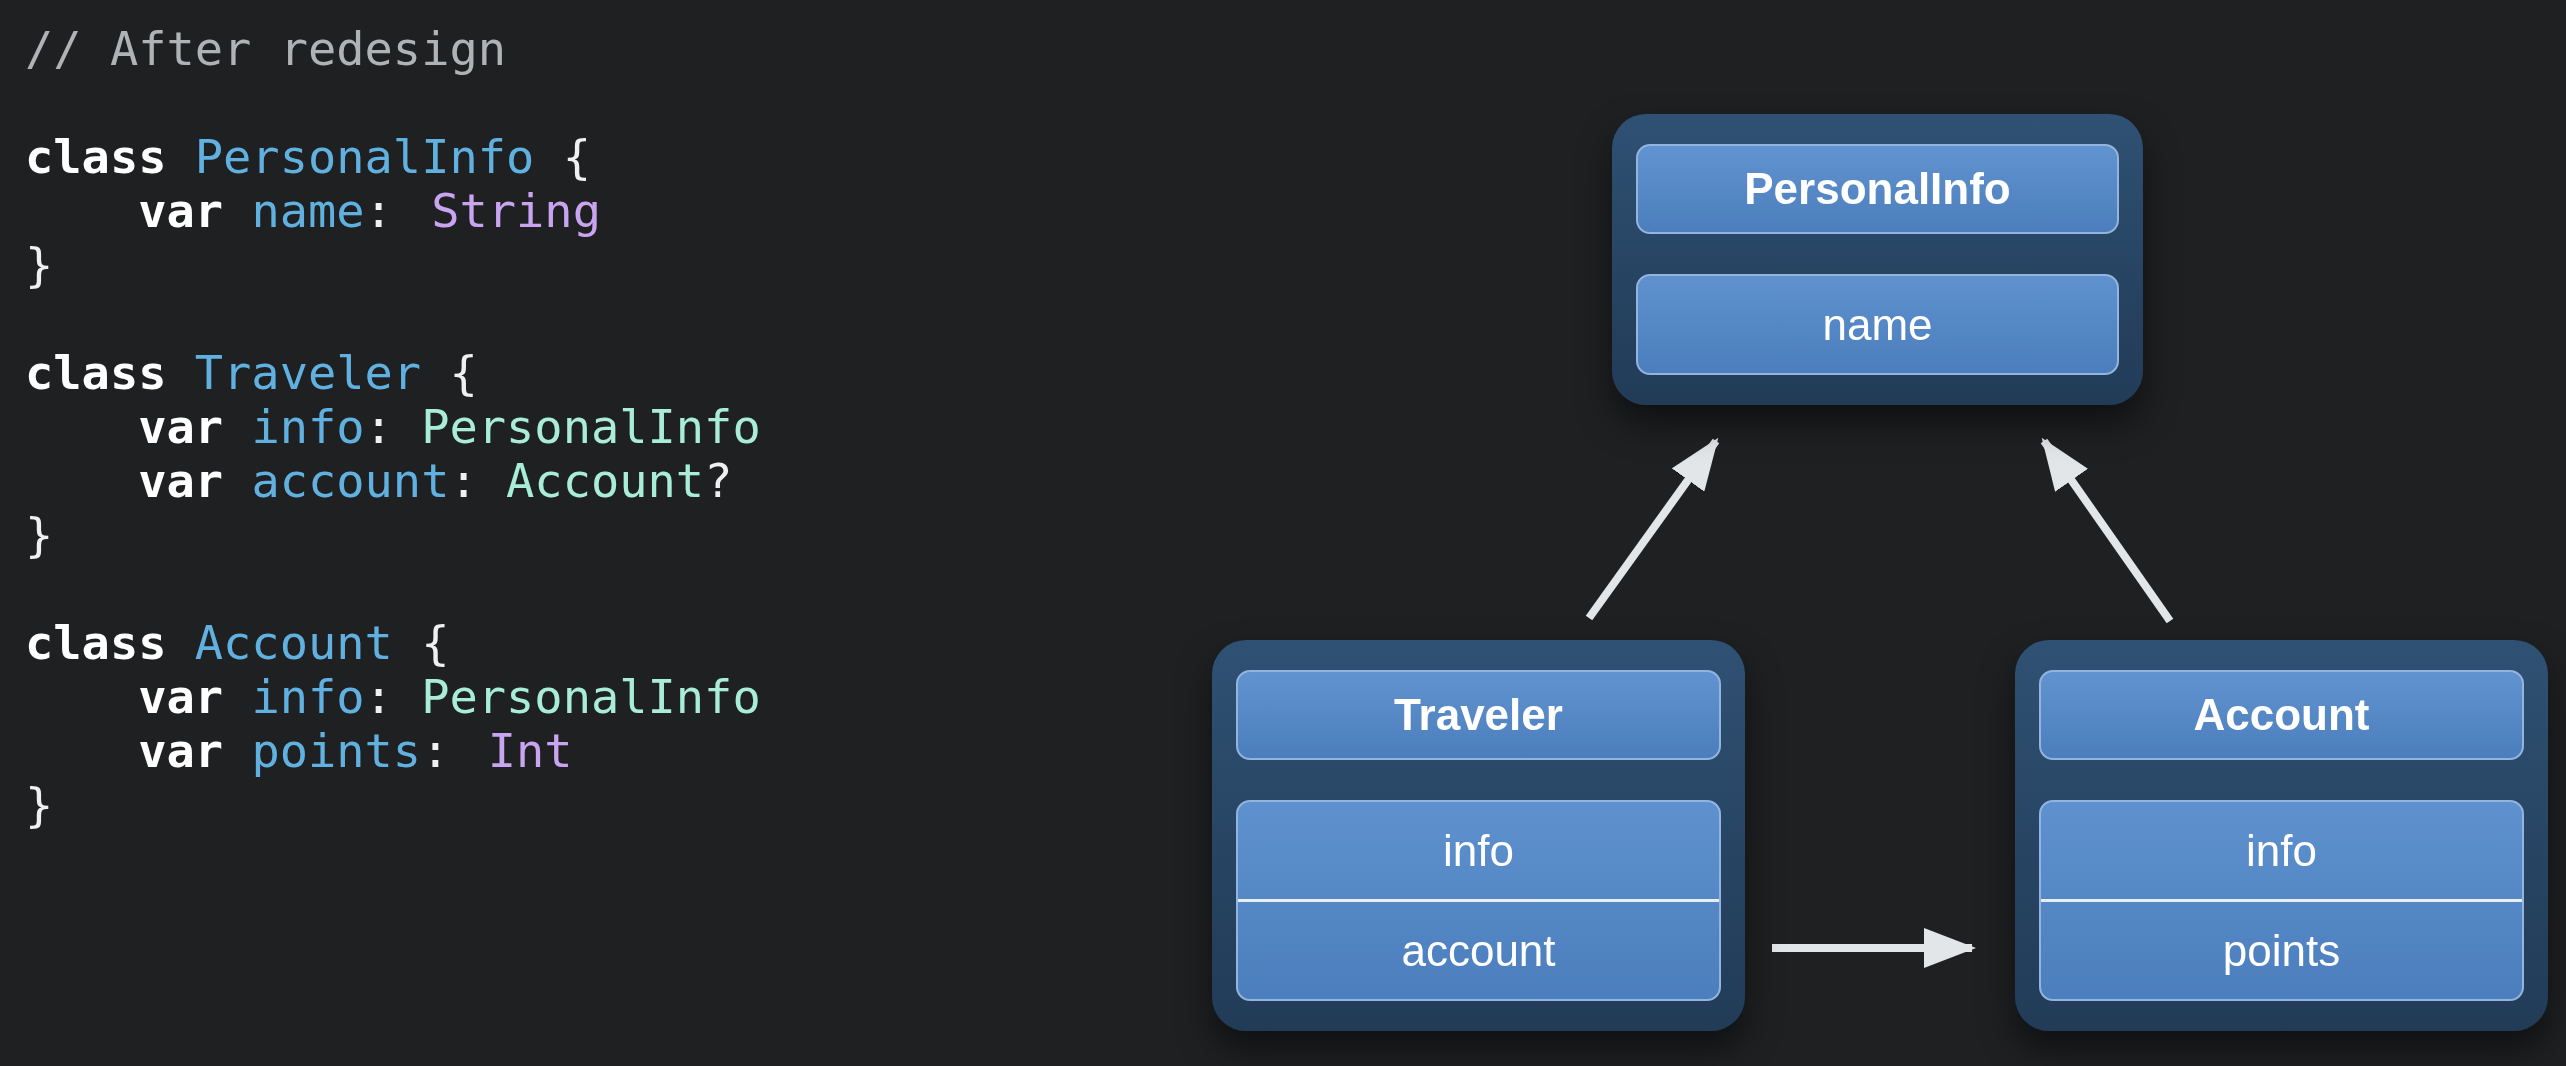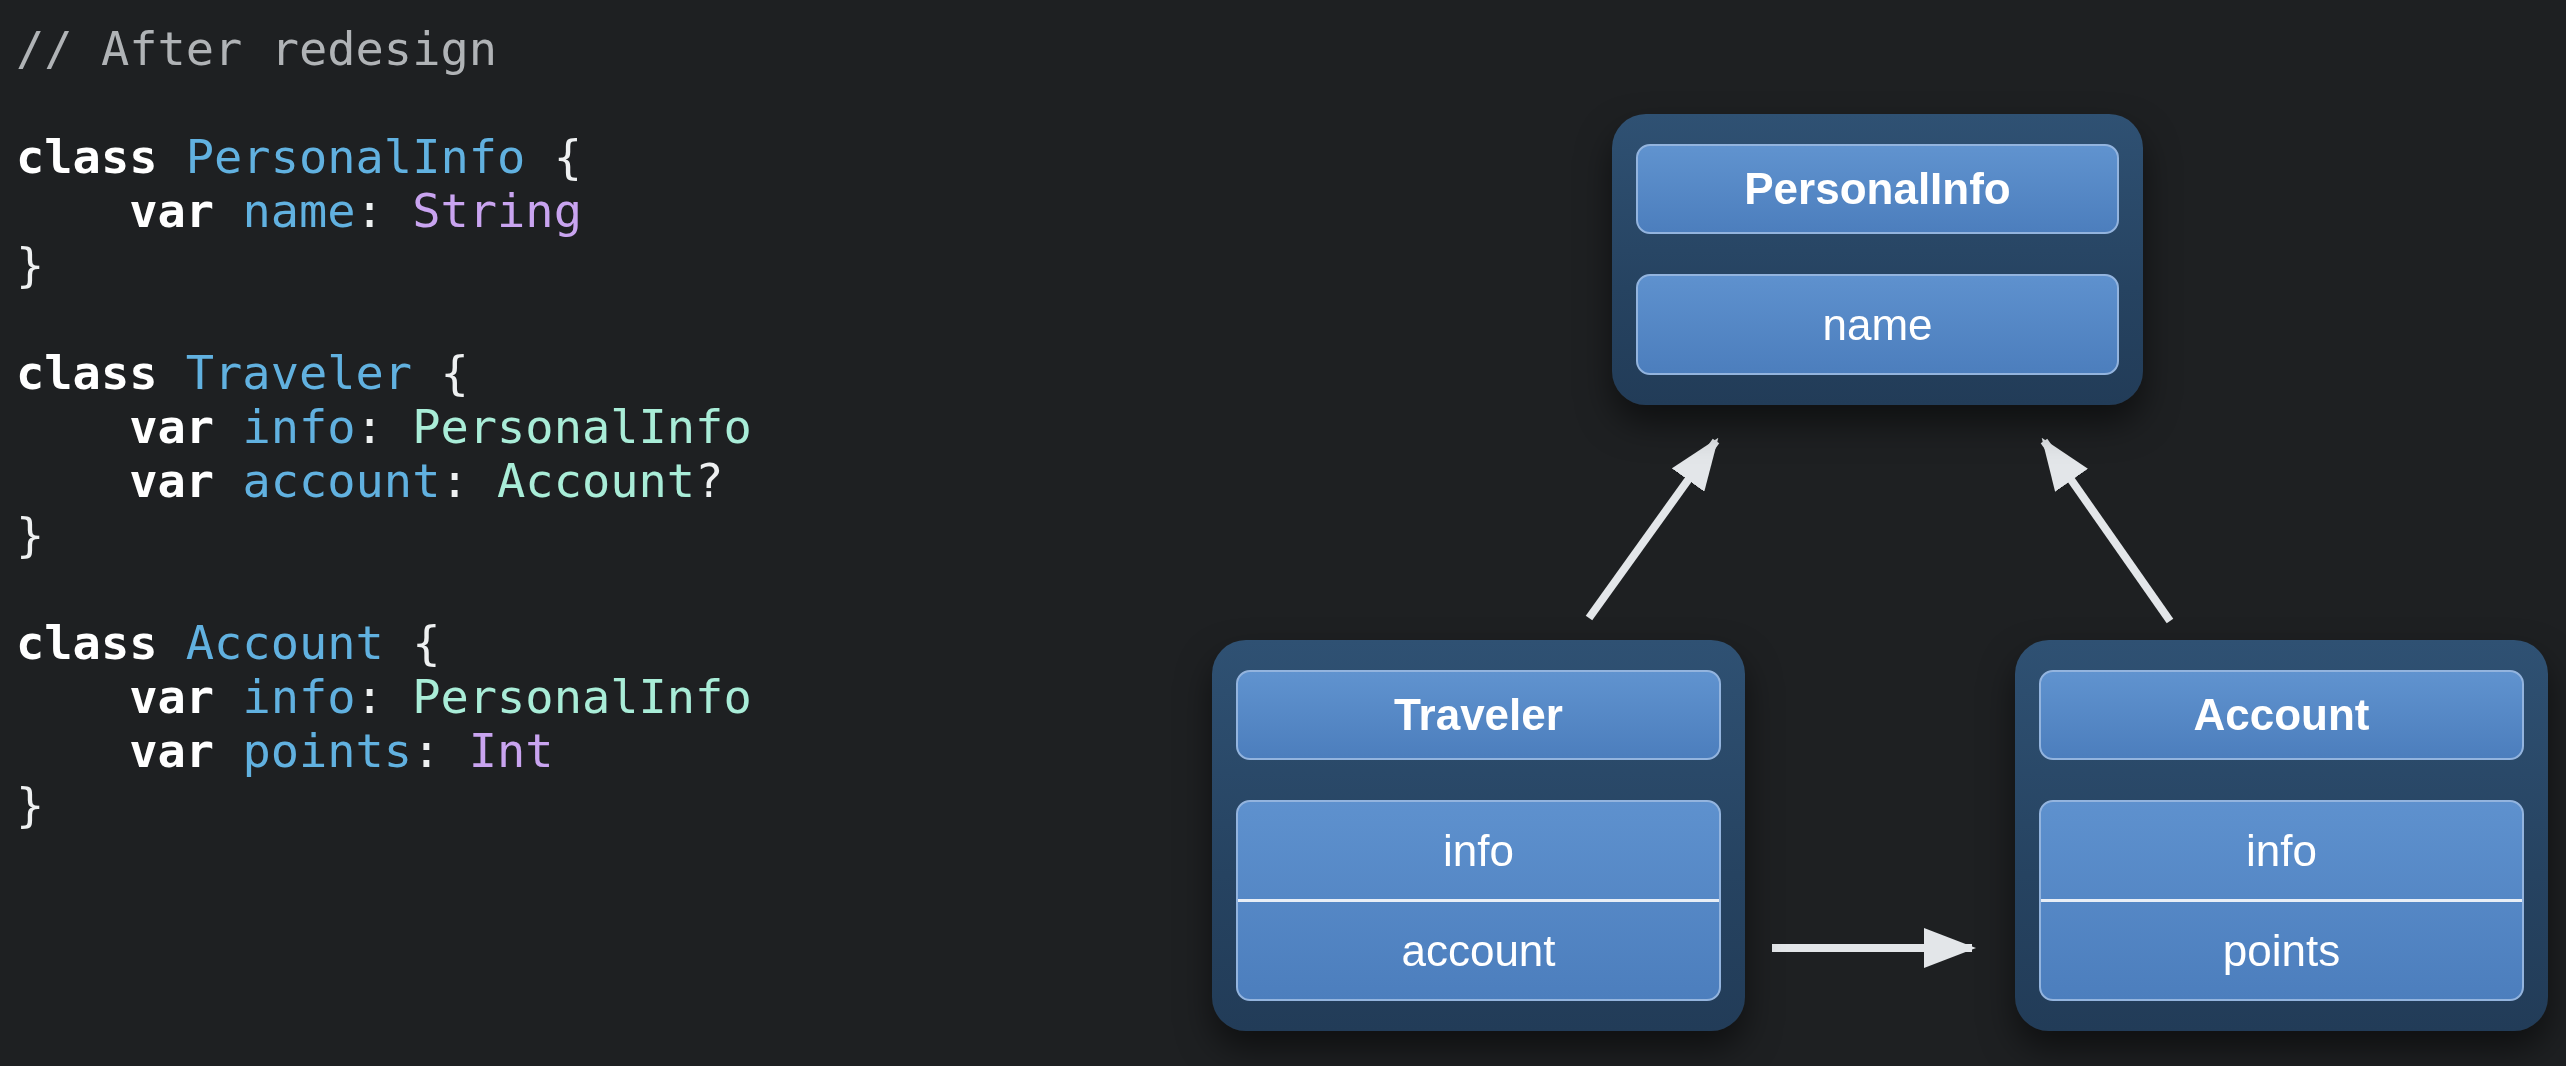--- a/index.html
+++ b/index.html
@@ -12,35 +12,35 @@
     width: 2566px;
     height: 1066px;
     background: #1e2022;
     overflow: hidden;
     font-family: "Liberation Sans", sans-serif;
   }
 
   
   .code {
     position: absolute;
-    left: 16px;
+    left: 25px;
     top: 22px;
     margin: 0;
     font-family: "DejaVu Sans Mono", monospace;
     font-size: 47px;
     line-height: 54px;
     white-space: pre;
     color: #eef0f1;
   }
   .code .line { height: 54px; }
   .code .cm { color: #b0b3b6; }
   .code .kw { color: #ffffff; font-weight: bold; }
   .code .dc { color: #61b1e0; }
   .code .tp { color: #a9edd8; }
-  .code .ts { color: #c9a4f0; }
+  .code .ts { color: #c9a4f0; margin-left: 10px; }
   .code .pl { color: #eef0f1; }
 
   
   .node {
     position: absolute;
     box-sizing: border-box;
     padding: 30px 24px;
     border-radius: 34px;
     background: linear-gradient(180deg, #2f5173 0%, #264361 60%, #223c58 100%);
     box-shadow: 0 18px 34px rgba(0,0,0,0.5);

